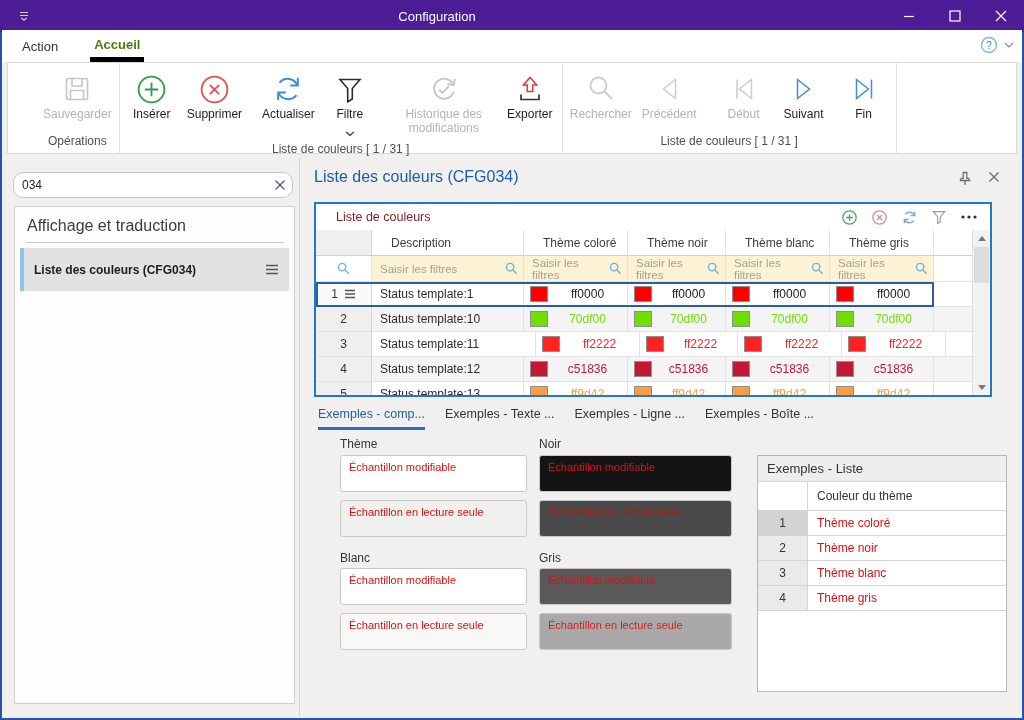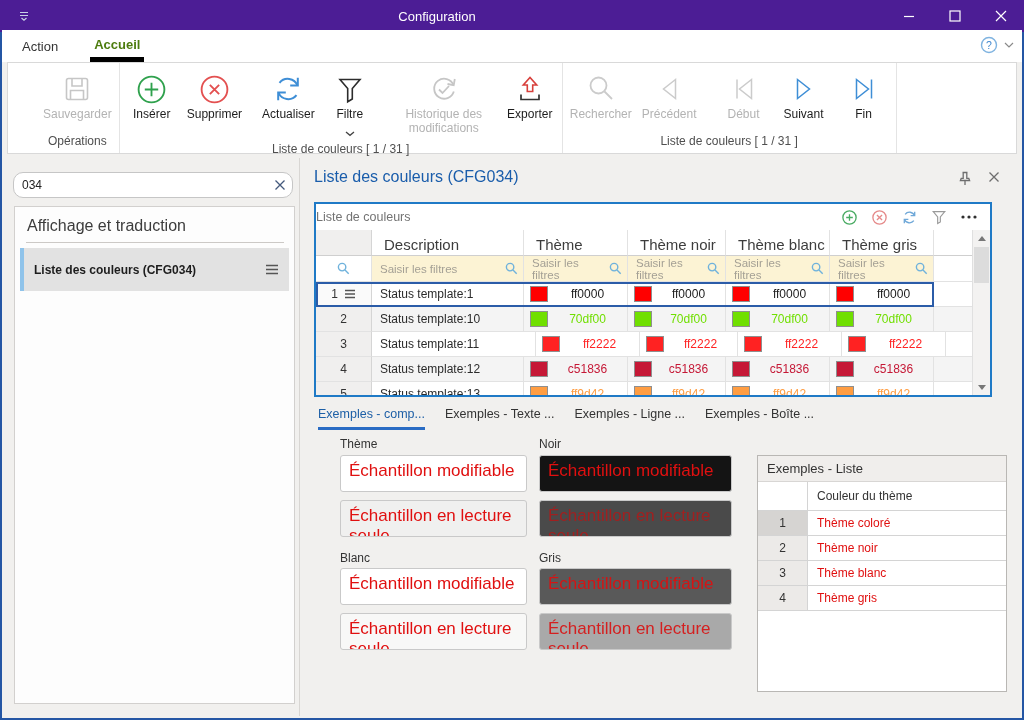--- a/index.html
+++ b/index.html
@@ -40,29 +40,29 @@
   .sp-item .lbl{font-size:12px;font-weight:bold;color:#1d1d1d;margin-left:14px;flex:1;}
   .sp-item .bg{margin-right:10px;display:flex;}
   .v-split{position:absolute;left:297px;top:158px;bottom:2px;width:1px;background:#d8d6d3;}
   
   .panel-title{position:absolute;left:312px;top:168px;font-size:16px;color:#1a5dab;}
   .panel-icons{position:absolute;right:22px;top:171px;display:flex;gap:16px;}
   .panel-icons span{cursor:pointer;display:flex;}
   
   .grid{position:absolute;left:312px;top:202px;width:678px;height:195px;box-sizing:border-box;border:2px solid #1f7ac6;background:#fff;}
   .gcap{height:26px;display:flex;align-items:center;}
-  .gcap-t{font-size:12.5px;color:#737373;padding-left:0;flex:1;}
+  .gcap-t{font-size:12.5px;color:#7f1d1d;padding-left:20px;flex:1;}
   .gt-icons{display:flex;gap:13px;align-items:center;margin-right:12px;}
   .gt-icons span{display:flex;cursor:pointer;}
   .gbody{position:absolute;left:0;right:17px;top:26px;bottom:0;overflow:hidden;}
   .grow{display:flex;box-sizing:border-box;}
   .gcell{box-sizing:border-box;border-right:1px solid #e2e2e2;border-bottom:1px solid #e2e2e2;overflow:hidden;}
   .fill{flex:1;border-right:none;}
   .ghr{height:26px;}
-  .ghc{font-size:15px;color:#3d3d3d;padding:6px 0 0 12px;background:#fff;border-bottom:1px solid #cfcfcf;}
+  .ghc{font-size:12px;color:#3d3d3d;padding:6px 0 0 19px;background:#fff;border-bottom:1px solid #cfcfcf;}
   .ghc.rh{background:#f0efee;border-right:1px solid #d5d5d5;}
   .gfr{height:26px;}
   .gfc{background:#fcf3d4;display:flex;align-items:center;padding:0 5px 0 8px;}
   .gfc.white{background:#fff;justify-content:center;padding:0;}
   .gfc .ph{flex:1;font-size:11.5px;color:#a4a095;}
   .gdr{height:25px;position:relative;background:#fff;}
   .gdr.alt{background:#f4f4f4;}
   .gdh{background:#f0efee;border-right:1px solid #d5d5d5;display:flex;align-items:center;justify-content:center;gap:6px;font-size:12px;color:#333;}
   .gdr.sel .gdh{background:#fafafa;}
   .gdc{display:flex;align-items:center;font-size:12px;color:#2b2b2b;}
@@ -76,21 +76,21 @@
   .sb-up{top:0;}.sb-dn{bottom:0;}
   .tri-up{width:0;height:0;border-left:4px solid transparent;border-right:4px solid transparent;border-bottom:5px solid #777;}
   .tri-dn{width:0;height:0;border-left:4px solid transparent;border-right:4px solid transparent;border-top:5px solid #777;}
   .sb-thumb{position:absolute;top:17px;left:1px;width:15px;height:36px;background:#dcdcdc;cursor:pointer;}
   
   .ltabs{position:absolute;left:316px;top:407px;display:flex;gap:20px;}
   .ltab{font-size:12.5px;color:#333;padding-bottom:6px;cursor:pointer;white-space:nowrap;}
   .ltab.on{color:#1d5fa6;border-bottom:3px solid #2a6cc4;}
   
   .slabel{position:absolute;font-size:12px;color:#333;}
-  .sbox{position:absolute;height:37px;box-sizing:border-box;border:1px solid #c9c9c9;border-radius:3px;font-size:17px;padding:5px 8px;line-height:1.15;overflow:hidden;}
+  .sbox{position:absolute;height:37px;box-sizing:border-box;border:1px solid #c9c9c9;border-radius:3px;font-size:11px;padding:5px 8px;line-height:1.15;overflow:hidden;}
   
   .liste{position:absolute;left:755px;top:427px;width:250px;height:237px;box-sizing:border-box;background:#fff;border:1px solid #b9b7b4;margin-top:28px;}
   .liste-h{height:26px;background:#f0eeec;border-bottom:1px solid #d8d6d4;font-size:13px;color:#333;display:flex;align-items:center;padding-left:9px;box-sizing:border-box;}
   .lrow{display:flex;height:25px;box-sizing:border-box;}
   .lrow.lhead{height:29px;}
   .lnum{width:50px;box-sizing:border-box;border-right:1px solid #d4d4d4;border-bottom:1px solid #d4d4d4;background:#eceae8;display:flex;align-items:center;justify-content:center;font-size:12px;color:#333;}
   .lnum.first{background:#d6d4d2;}
   .lhead .lnum{background:#fff;}
   .lval{flex:1;box-sizing:border-box;border-bottom:1px solid #d4d4d4;display:flex;align-items:center;padding-left:9px;font-size:12px;color:#333;}
 </style>

